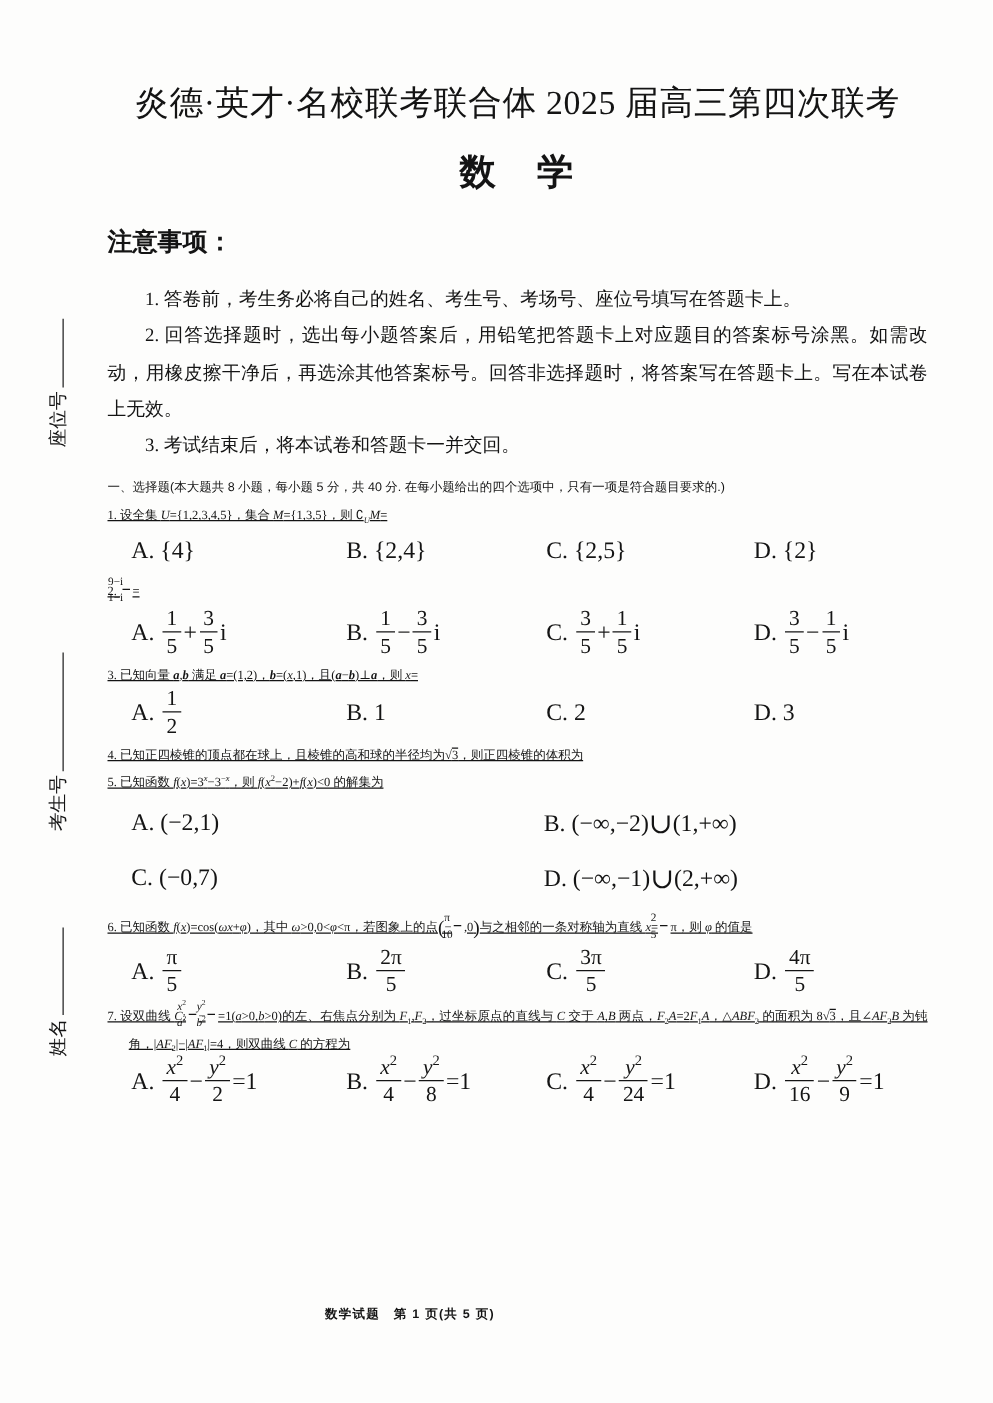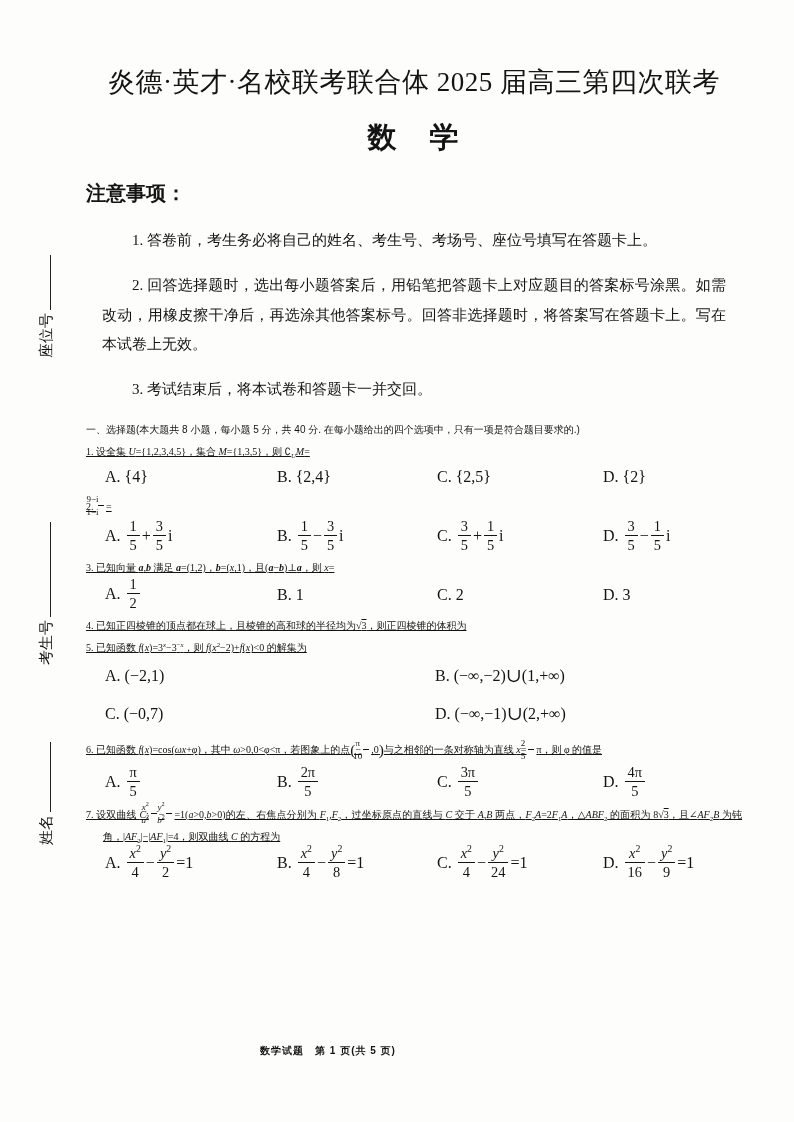--- a/index.html
+++ b/index.html
@@ -10,30 +10,30 @@
   }
   .page{position:relative;width:794px;height:1122px;background:#fdfdfc;}
   .content{position:absolute;left:0;top:0;width:794px;box-sizing:border-box;padding:50px 52px 0 86px;}
 
   .title{font-size:27px;font-weight:normal;text-align:center;margin:14px 0 0;
          font-family:"Liberation Serif","DejaVu Serif",serif;letter-spacing:.5px;white-space:nowrap;}
   .subject{font-size:29px;font-weight:bold;text-align:center;margin:18px 0 22px;letter-spacing:2px;}
 
   .notice-head{font-size:20px;font-weight:bold;margin:4px 0 19px;
                font-family:"Liberation Sans","DejaVu Sans",sans-serif;}
-  .notice p{margin:16px;font-size:15px;line-height:1.95;text-indent:2em;text-align:justify;}
+  .notice p{margin:0;font-size:15px;line-height:1.95;text-indent:2em;text-align:justify;}
 
   .sec-head{font-weight:normal;font-size:10px;line-height:1.9;margin:9px 0 2px;
             padding-left:31px;text-indent:-31px;text-align:justify;
             font-family:"Liberation Sans","DejaVu Sans",sans-serif;}
 
   .question{margin:0;}
   .stem{font-size:10px;line-height:1.9;padding-left:17px;text-indent:-17px;margin-top:3px;text-align:justify;text-decoration:underline;}
   .opts{display:grid;grid-template-columns:172px 160px 166px 1fr;
-        padding-left:19px;font-size:16px;line-height:1.9;margin:1px 0 3px;align-items:center;}
+        padding-left:19px;font-size:19px;line-height:1.9;margin:1px 0 3px;align-items:center;}
   .opts.two{grid-template-columns:330px 1fr;row-gap:1px;}
   .opt{white-space:nowrap;}
 
   .frac{display:inline-block;vertical-align:middle;text-align:center;line-height:1.12;
         font-size:.9em;margin:0 2px;transform:translateY(-2px);}
   .frac .n{display:block;padding:0 3px 1px;}
   .frac .d{display:block;border-top:1.3px solid #141414;padding:1px 3px 0;}
   sup,sub{font-size:.68em;line-height:0;}
   i{font-style:italic;}
   .ov{text-decoration:overline;}

